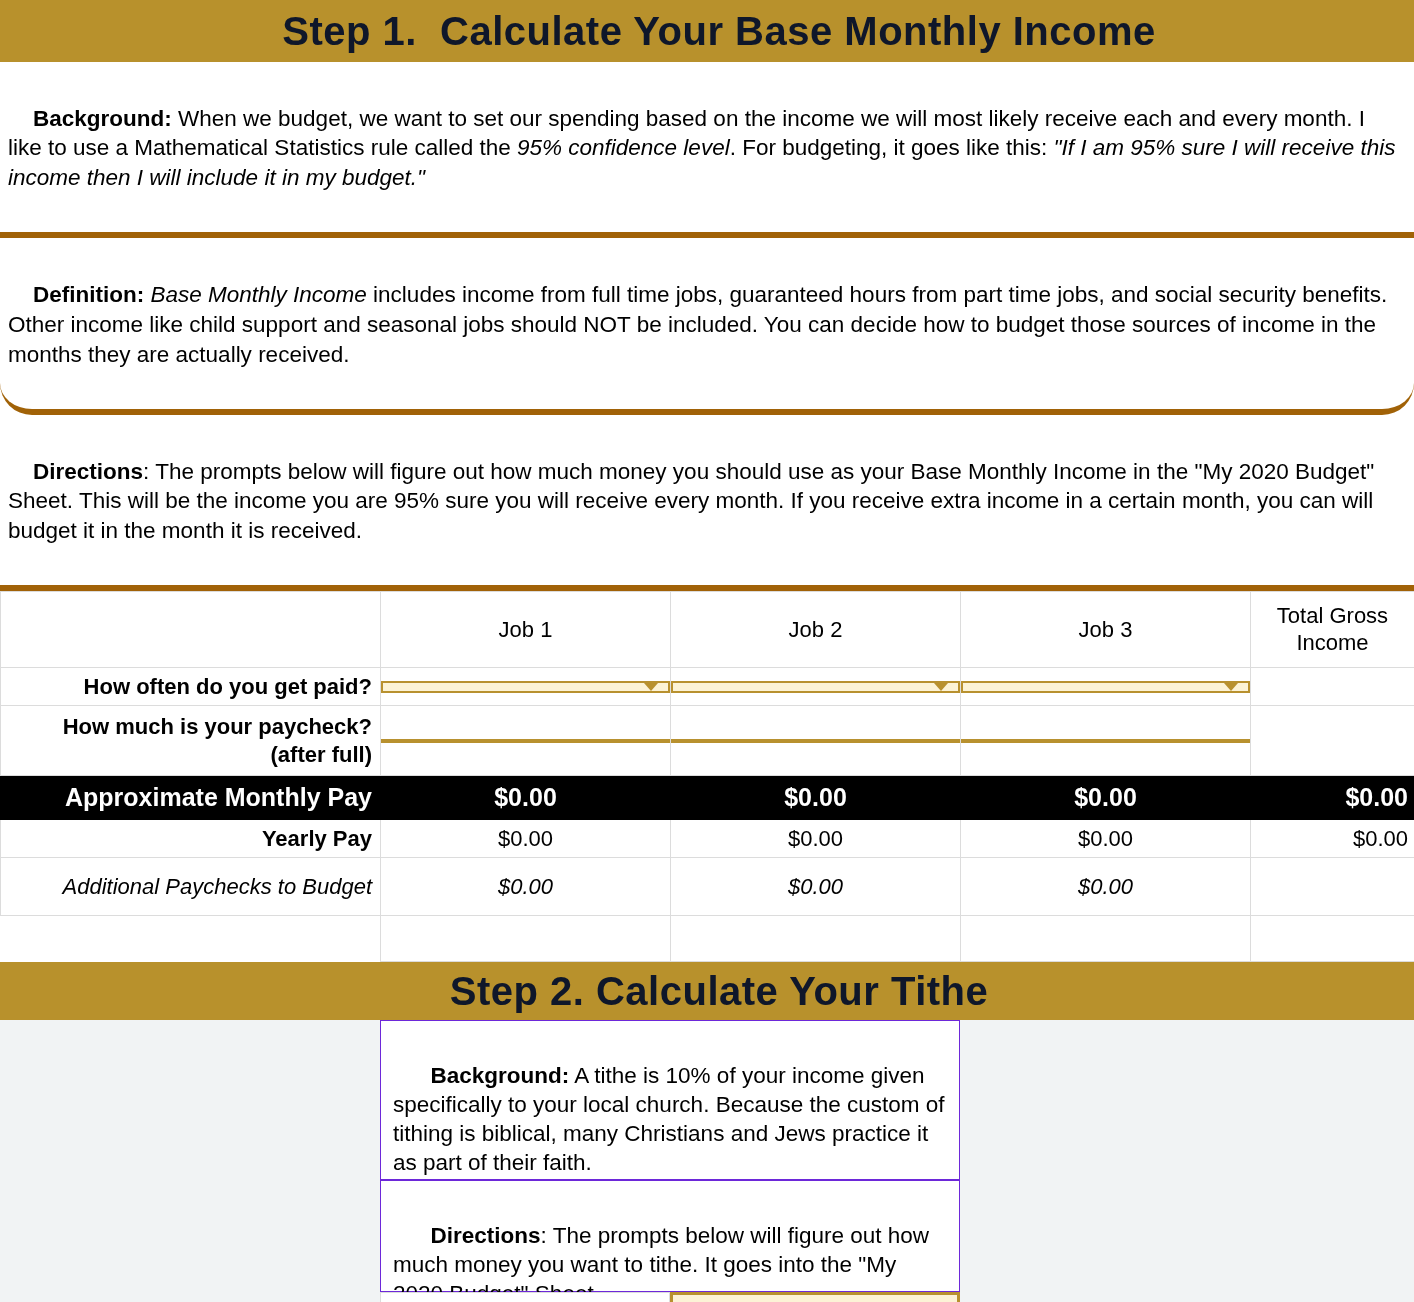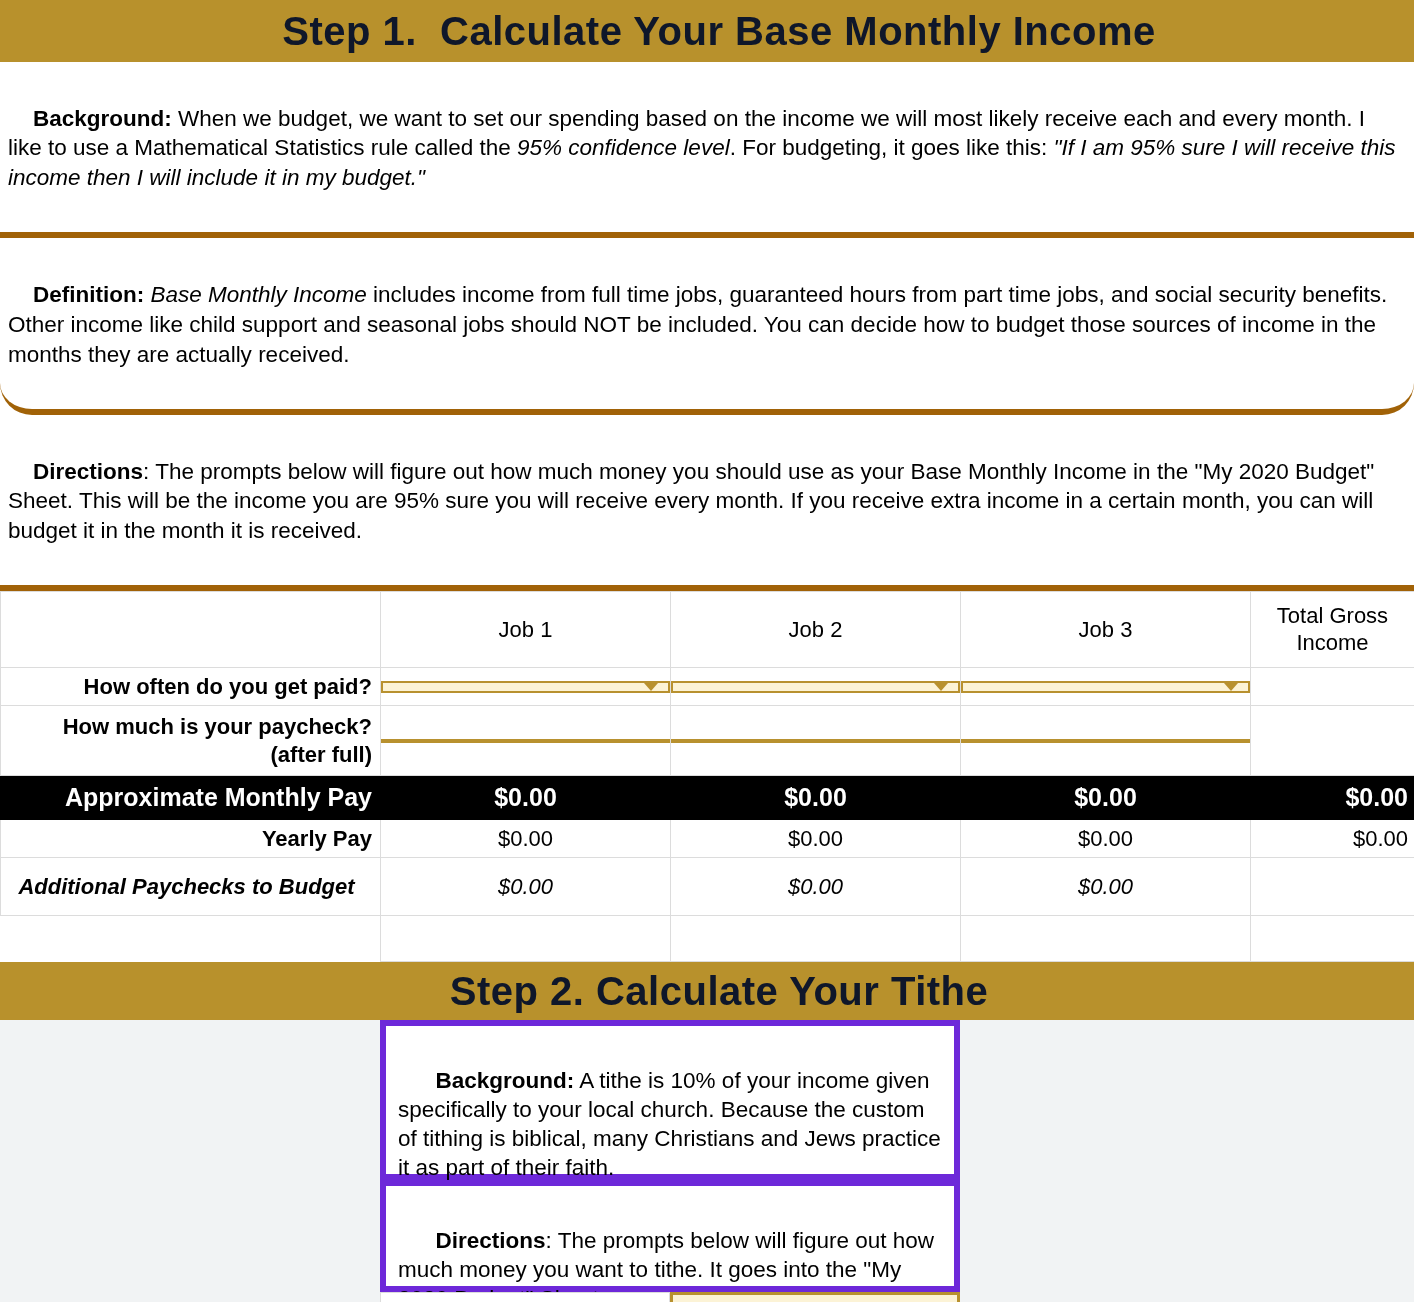--- a/index.html
+++ b/index.html
@@ -21,39 +21,39 @@
   .r-header { height:76px;padding-left:32px; }
   .r-freq   { height:38px;margin-left:20px; }
   .r-pay    { height:70px; }
   .r-month  { height:44px; }
   .r-year   { height:38px; }
   .r-add    { height:58px; }
   .r-empty  { height:46px; }
 
   th.col-head { font-weight:normal; text-align:center; font-size:22px; line-height:1.2; }
   th.row-label { font-weight:bold; text-align:right; padding-right:8px; font-size:22px; line-height:1.25; }
-  th.row-label.italic { font-style:italic; font-weight:bold;text-align:center; }
+  th.row-label.italic { font-style:italic; font-weight:normal; }
   td.val-center { text-align:center; }
   td.val-right  { text-align:right; padding-right:6px; }
   td.widget-cell { padding:0; }
 
   tr.black-row th, tr.black-row td {
     background:#000; color:#fff; border-color:#000; font-weight:bold; font-size:25px;
   }
   tr.black-row th { text-align:right; padding-right:8px; }
 
   .dropdown { width:100%; height:100%; background:#fcf3d6; border:2px solid #b8912f;
     display:flex; align-items:center; justify-content:flex-end; padding-right:10px; cursor:pointer; }
   .dd-arrow { width:0; height:0; border-left:7px solid transparent; border-right:7px solid transparent;
     border-top:8px solid #b8912f; }
   .input-cell { width:100%; height:100%; background:#fcf3d6; border:2px solid #b8912f; cursor:text; }
 
   .step2-body { background:#f1f3f4; height:476px; display:grid;
     grid-template-columns:380px 290px 290px 454px; grid-template-rows:160px 112px 134px 70px; }
-  .s2-block { grid-column:2 / span 2; background:#fff; border:6px solid #6d28d9;
+  .s2-block { grid-column:2 / span 2; background:#fff; border:1px solid #6d28d9;
     font-size:22.5px; line-height:1.3; padding:10px 12px; white-space:pre-wrap; }
   .s2-block b { font-weight:bold; }
   .s2-bg  { grid-row:1; }
   .s2-dir { grid-row:2; }
   .s2-q-label { grid-column:2; grid-row:3; background:#fff; border:1px solid #dcdcdc;
     font-weight:bold; font-size:22.5px; line-height:1.3; text-align:right;
     display:flex; align-items:center; justify-content:flex-end; padding:6px 8px; }
   .s2-q-input { grid-column:3; grid-row:3; background:#fcf3d6; border:3px solid #b8912f; cursor:text; }
 </style>
 </head>

